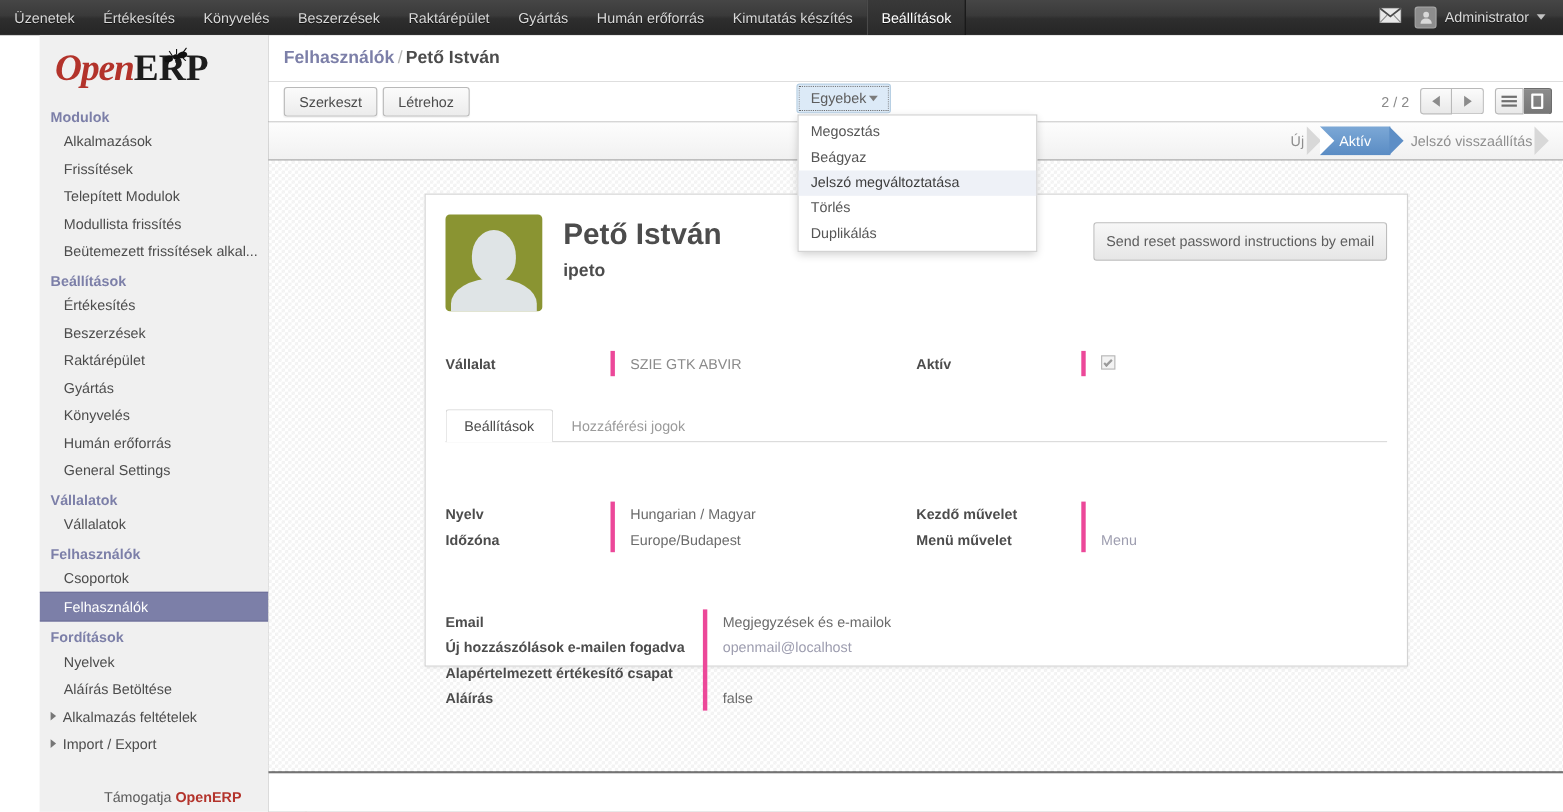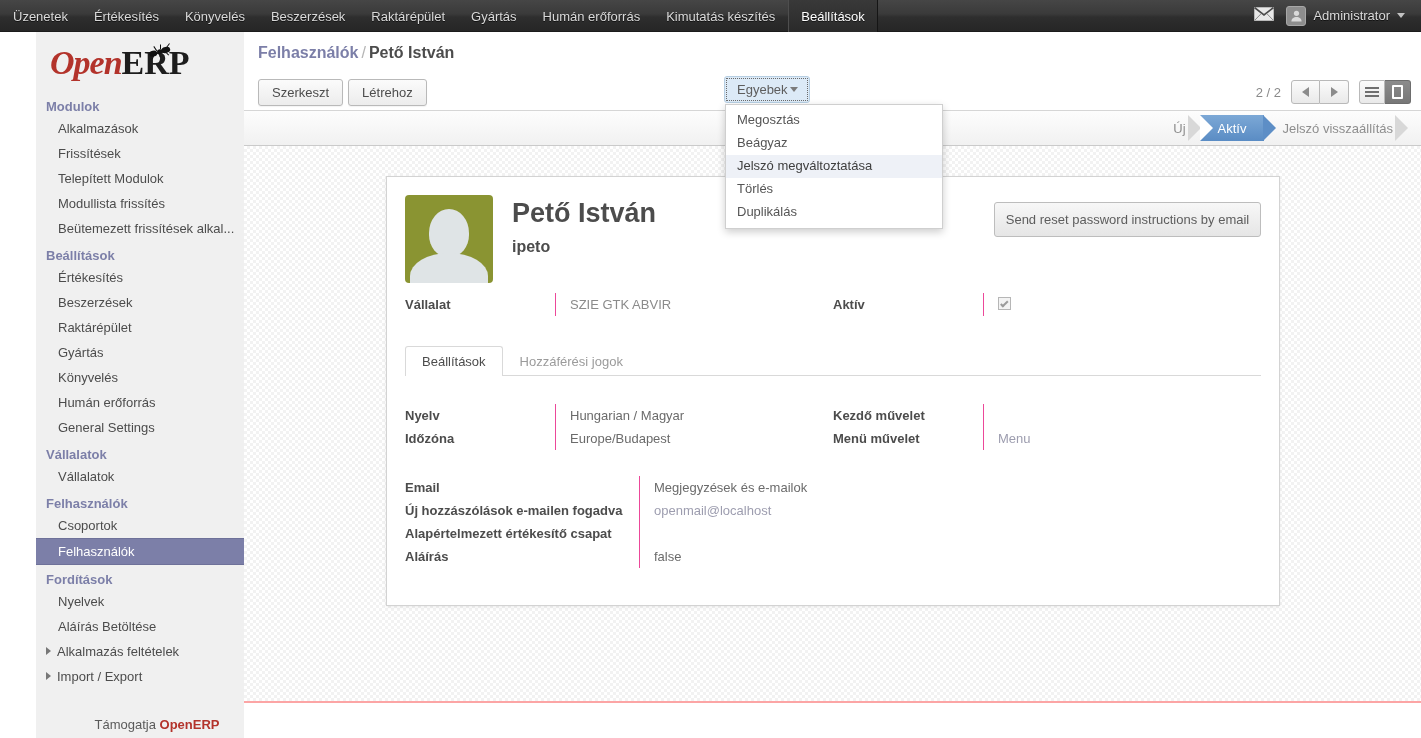--- a/index.html
+++ b/index.html
@@ -124,21 +124,21 @@
     text-align: center;
     font-size: 13px;
     color: #5a5a5a;
   }
   #sidebar-footer .oe { color: #b3332b; font-weight: bold; }
 
   
   #main {
     position: absolute; top: 32px; left: 244px;
     width: 1177px; height: 706px;
-    background: #fca5a5;
+    background: #737373;
   }
 
   
   #crumb-strip {
     height: 42px;
     background: #ffffff;
     padding: 12px 0 0 14px;
   }
   .crumb { font-size: 16px; font-weight: bold; }
   .crumb a { color: #7c7fa8; text-decoration: none; cursor: pointer; }
@@ -349,24 +349,24 @@
     background: linear-gradient(to bottom, #f7f7f7 0%, #e6e6e6 100%);
     border: 1px solid #bdbdbd;
     border-radius: 3px;
     padding: 8px 6px;
     text-align: center;
     cursor: pointer;
     line-height: 17px;
   }
 
   
-  .grid2 { display: flex; margin-top: 10px; align-items: flex-end; }
+  .grid2 { display: flex; margin-top: 36px; align-items: flex-end; }
   .col { width: 50%; display: flex; }
   .col .labels { width: 150px; flex: none; }
-  .col .values { flex: 1; border-left: 1px solid #ec4899; padding-left: 14px; }
+  .col .values { flex: 1; border-left: 4px solid #ec4899; padding-left: 14px; }
   .flabel {
     font-size: 13px; font-weight: bold; color: #4c4c4c;
     line-height: 23px; white-space: nowrap;
   }
   .fvalue { font-size: 13px; color: #8b8b8b; line-height: 23px; }
   .fvalue.dark { color: #6b6b6b; }
   .fvalue.link { color: #9d9daf; }
   .fvalue.empty { color: transparent; }
   .cb {
     width: 13px; height: 13px;

